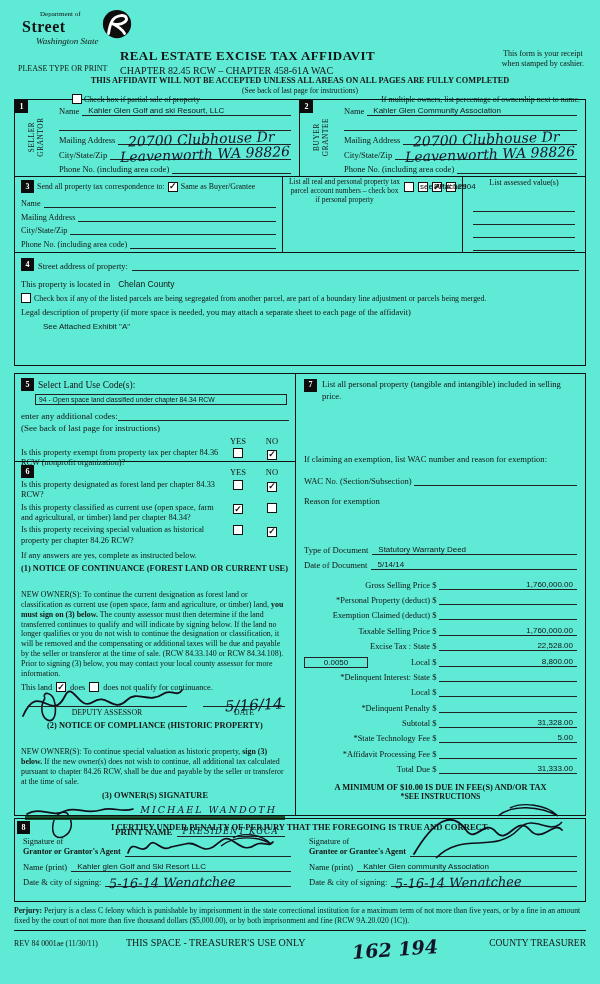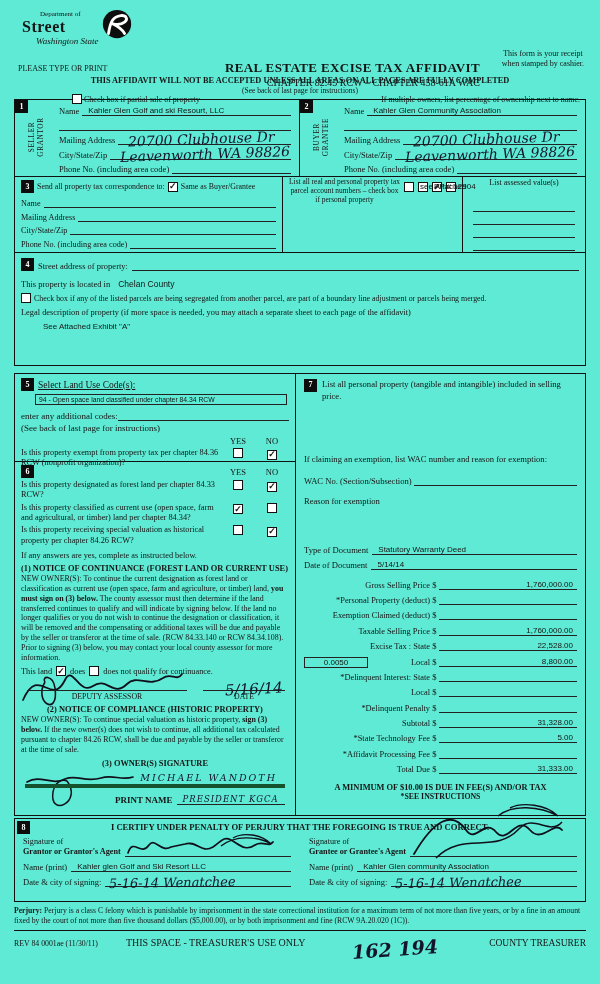--- a/index.html
+++ b/index.html
@@ -10,21 +10,21 @@
     margin:0 auto; overflow:hidden; box-shadow:0 0 4px rgba(0,0,0,.4);
   }
   
   header { position:relative; height:99px; }
   .logo { position:absolute; left:22px; top:10px; display:flex; align-items:flex-start; }
   .logo-text { display:flex; flex-direction:column; }
   .logo-dept { font-size:7px; padding-left:18px; }
   .logo-name { font-size:16px; font-weight:bold; letter-spacing:.5px; }
   .logo-state { font-size:9px; font-style:italic; padding-left:14px; }
   .logo-mark { margin-left:2px; margin-top:-2px; }
-  .title-wrap { position:absolute; left:120px; right:120px; top:60px; text-align:right; }
+  .title-wrap { position:absolute; left:120px; right:120px; top:48px; text-align:left; }
   .title { font-size:13px; font-weight:bold; letter-spacing:.4px; }
   .subtitle { font-size:10px; margin-top:1px; }
   .receipt-note { position:absolute; right:16px; top:49px; font-size:8px; text-align:center; line-height:1.3; }
   .type-print { position:absolute; left:18px; top:64px; font-size:8px; }
   .warning { position:absolute; left:0; right:0; top:76px; text-align:center; font-weight:bold; font-size:8.3px; }
   .see-back { position:absolute; left:0; right:0; top:86px; text-align:center; font-size:7.5px; }
   .partial-row { position:absolute; left:72px; right:20px; top:94px; display:flex; align-items:center; font-size:8px; }
   .partial-row .note { margin-left:auto; }
   
   .badge { display:inline-flex; width:13px; height:13px; background:#0c0c0c; color:#fff;
@@ -65,37 +65,37 @@
   .prop-located .val { font-family:"Liberation Sans", sans-serif; font-size:8.5px; }
   .prop-seg { margin-top:4px; display:flex; gap:3px; align-items:center; font-size:7.9px; }
   .prop-legal { margin-top:5px; font-size:8.4px; }
   .prop-exhibit { margin-top:5px; margin-left:22px; font-family:"Liberation Sans", sans-serif; font-size:8px; }
   
   .cols { margin:7px 14px 0; border:1.6px solid #111; display:flex; height:443px; }
   .col-left { width:281px; border-right:1.4px solid #111; display:flex; flex-direction:column; }
   .col-right { flex:1; }
   .sec5 { border-bottom:1.2px solid #111; padding:4px 6px 2px; height:88px; }
   .sec5-title { display:flex; gap:4px; align-items:center; font-size:9.5px; }
-  .sec5-title span:last-child { text-decoration:underline; }
+  .sec5-title span:last-child { }
   .code-box { border:1px solid #222; margin:3px 2px 3px 14px; padding:1px 3px;
               font-family:"Liberation Sans", sans-serif; font-size:6.8px; }
   .sec5 .add-row { display:flex; align-items:flex-end; font-size:9px; height:13px; }
   .sec5 .seeback { font-size:9px; margin-top:2px; }
   .ynhead { display:flex; justify-content:flex-end; font-size:8.5px; margin-top:3px; }
   .ynhead span { width:34px; text-align:center; }
   .qrow { display:flex; align-items:flex-start; margin-top:2px; }
   .qrow .qtext { flex:1; padding-right:2px; line-height:1.25; font-size:8.3px; }
   .qrow .ycol, .qrow .ncol { width:34px; text-align:center; flex:none; }
   .sec6 { padding:3px 6px; position:relative; flex:1; }
   .sec6-head { display:flex; align-items:center; }
   .sec6-head .sp { flex:1; }
   .sec6-head span.h { width:34px; text-align:center; font-size:8.5px; }
   .ifany { margin-top:5px; font-size:8.3px; }
   .sub-title { font-weight:bold; font-size:8.4px; margin-top:4px; }
-  .para { font-size:7.9px; line-height:1.24; margin-top:1px; text-align:left; }
+  .para { font-size:7.9px; line-height:1.24; margin-top:17px; text-align:left; }
   .qualify { margin-top:4px; display:flex; align-items:center; gap:4px; font-size:8.3px; position:relative; }
   .dep-sig-row { display:flex; margin-top:14px; position:relative; }
   .dep-col { display:flex; flex-direction:column; align-items:center; }
   .dep-col .line { border-bottom:1px solid #222; width:100%; height:1px; }
   .dep-col .cap { font-size:7.8px; margin-top:1px; }
   .dep-left { width:160px; margin-left:6px; }
   .dep-right { width:82px; margin-left:auto; margin-right:4px; position:relative; }
   .hw-date { position:absolute; right:2px; bottom:3px; font-size:15px; transform:rotate(-3deg); }
   .center { text-align:center; }
   .owner-area { position:relative; margin-top:4px; padding:0 4px; }

